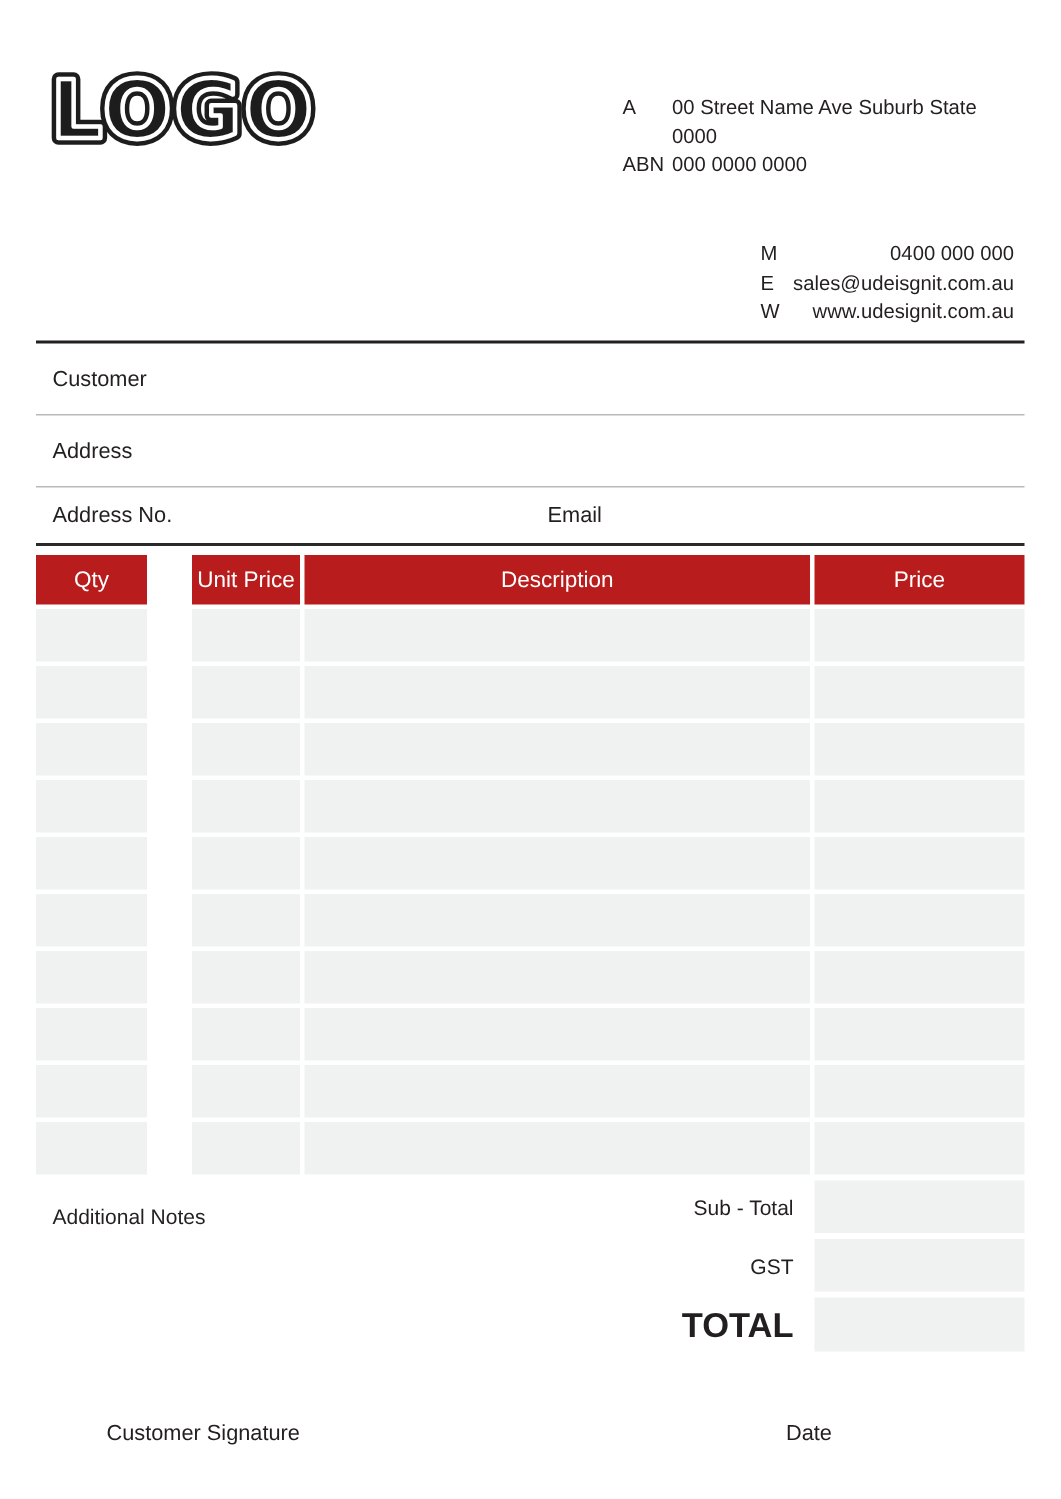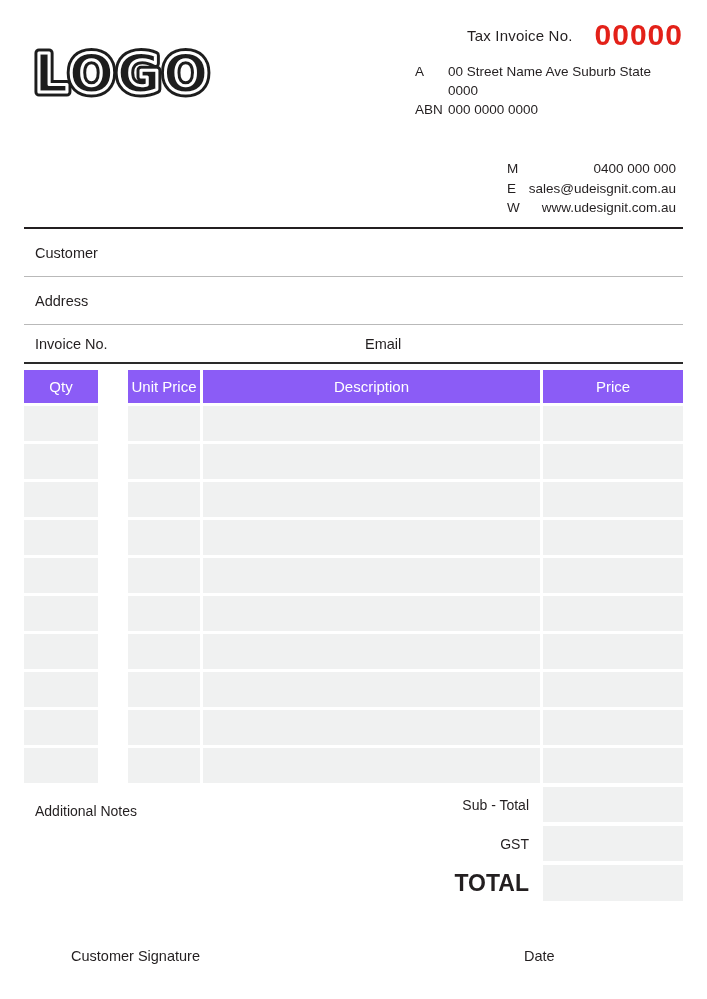--- a/index.html
+++ b/index.html
@@ -55,21 +55,21 @@
   }
   .field-row:last-child { border-bottom: 2px solid #2a2a2a; height: 39px; }
   .field-label { margin-left: 11px; }
   .field-label.email { position: absolute; left: 341px; margin-left: 0; }
 
   
   .items-table { position: absolute; left: 24px; top: 370px; width: 659px; }
   .tbl-row { display: flex; gap: 3px; }
   .tbl-header { height: 33px; }
   .tbl-header .cell {
-    background: #8b5cf6; color: #ffffff;
+    background: #b91c1c; color: #ffffff;
     display: flex; align-items: center; justify-content: center;
     font-size: 15px; height: 100%;
   }
   .body-row { margin-top: 3px; height: 35px; }
   .body-row .cell { background: #f0f1f1; height: 100%; }
   .col-qty  { width: 74px;  flex: 0 0 74px; }
   .col-unit { width: 72px;  flex: 0 0 72px; margin-left: 27px; }
   .col-desc { flex: 1; }
   .col-price{ width: 140px; flex: 0 0 140px; }
 
@@ -94,24 +94,20 @@
 
 <div class="page">
 
   <div class="logo-wrap">
     <svg width="200" height="72" viewBox="0 0 200 72">
       <text x="0" y="58" font-family="DejaVu Sans, sans-serif" font-size="54" font-weight="bold" letter-spacing="2" fill="#1d1d1d" stroke="#1d1d1d" stroke-width="9" stroke-linejoin="round" id="logo-under">LOGO</text>
       <text x="0" y="58" font-family="DejaVu Sans, sans-serif" font-size="54" font-weight="bold" letter-spacing="2" fill="none" stroke="#ffffff" stroke-width="3" stroke-linejoin="round" id="logo-over">LOGO</text>
     </svg>
   </div>
 
-  <div class="invoice-no-row">
-    <span class="invoice-no-label">Tax Invoice No.</span>
-    <span class="invoice-no-value">00000</span>
-  </div>
 
   <div class="address-block">
     <div class="address-row">
       <span class="lbl">A</span>
       <span class="val">00 Street Name Ave Suburb State 0000</span>
     </div>
     <div class="address-row">
       <span class="lbl">ABN</span>
       <span class="val">000 0000 0000</span>
     </div>
@@ -133,21 +129,21 @@
   </div>
 
   <div class="customer-fields">
     <div class="field-row">
       <span class="field-label">Customer</span>
     </div>
     <div class="field-row">
       <span class="field-label">Address</span>
     </div>
     <div class="field-row">
-      <span class="field-label">Invoice No.</span>
+      <span class="field-label">Address No.</span>
       <span class="field-label email">Email</span>
     </div>
   </div>
 
   <div class="items-table">
     <div class="tbl-row tbl-header">
       <div class="cell col-qty">Qty</div>
       <div class="cell col-unit">Unit Price</div>
       <div class="cell col-desc">Description</div>
       <div class="cell col-price">Price</div>

